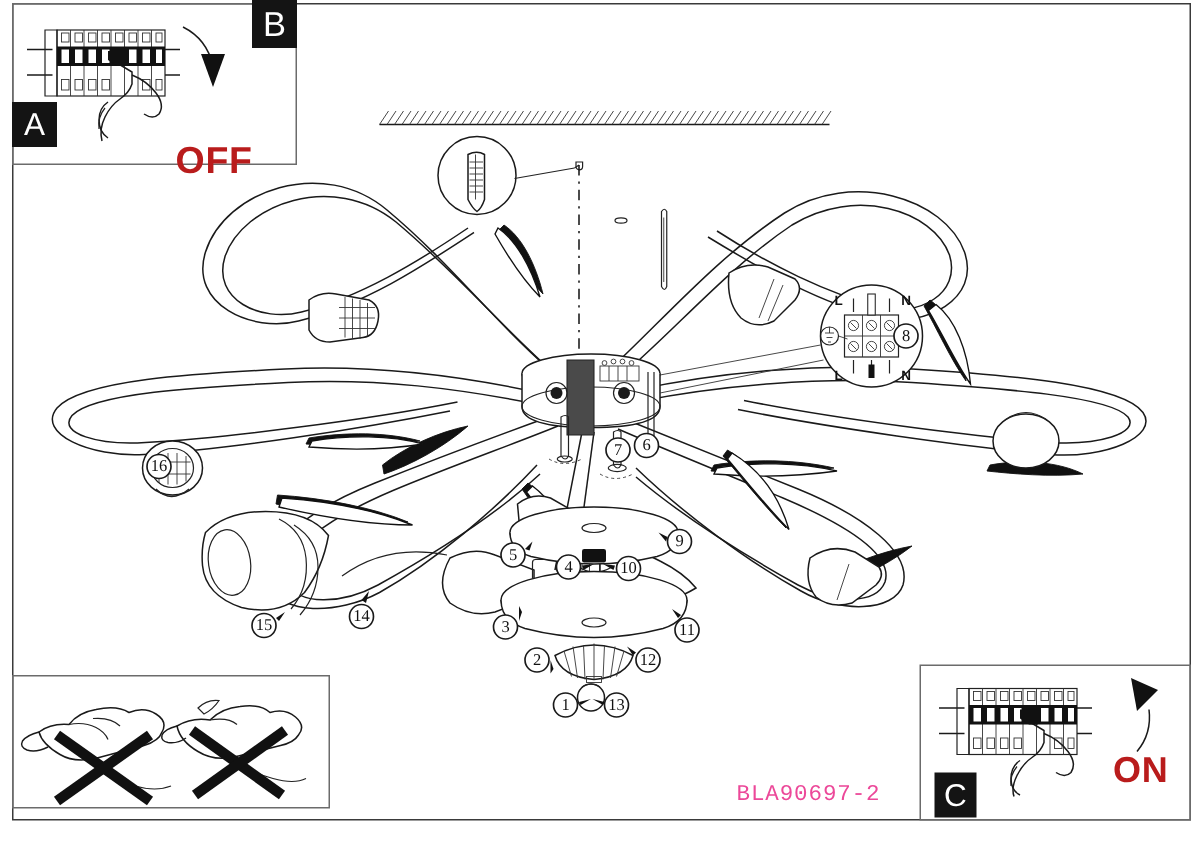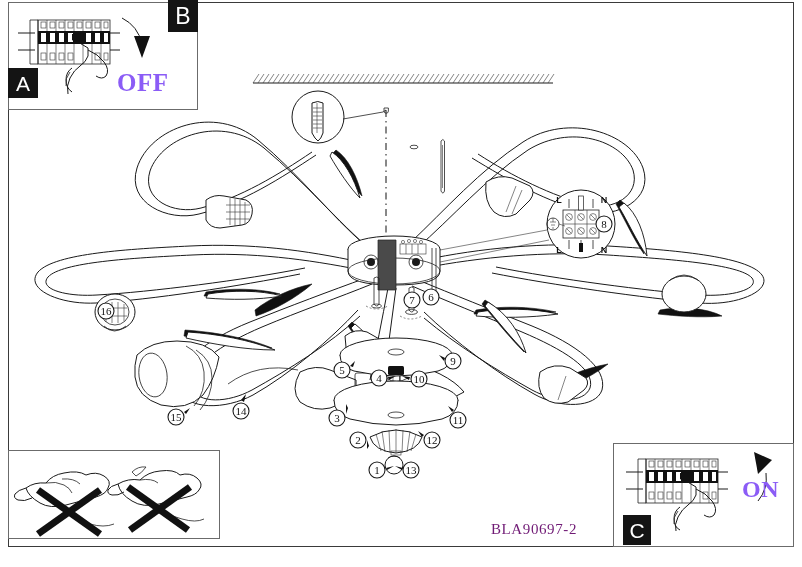--- a/index.html
+++ b/index.html
@@ -17,27 +17,27 @@
   #panel-warn{left:8px;top:450px;width:212px;height:89px;border:1.4px solid #6b6b6b;}
 
   .badge{position:absolute;background:#141414;color:#fff;
          font-family:"Liberation Sans",sans-serif;font-weight:400;
          display:flex;align-items:center;justify-content:center;
          font-size:22px;line-height:1;letter-spacing:0;}
   #badge-a{left:8px;top:68px;width:30px;height:30px;font-size:21px;}
   #badge-b{left:168px;top:0px;width:30px;height:32px;font-size:23px;}
   #badge-c{left:623px;top:515px;width:28px;height:30px;font-size:21px;}
 
-  .onoff-label{position:absolute;font-family:Liberation Serif, serif;
-        font-weight:bold;font-size:25px;letter-spacing:0.5px;color:#8b5cf6;}
+  .onoff-label{position:absolute;font-family:Liberation Sans, sans-serif;
+        font-weight:bold;font-size:25px;letter-spacing:0.5px;color:#b91c1c;margin-top:24px;}
   #off-label{left:117px;top:69px;}
   #on-label{left:742px;top:476px;font-size:24px;}
 
   #partcode{position:absolute;left:491px;top:521px;
-        font-family:Liberation Serif, serif;font-size:15px;letter-spacing:0.6px;color:#701a75;}
+        font-family:Liberation Mono, monospace;font-size:15px;letter-spacing:0.6px;color:#ec4899;}
 
   svg{display:block;}
   .abs{position:absolute;left:0;top:0;}
 
   .ln{fill:none;stroke:#1a1a1a;stroke-width:1;}
   .ln-thin{fill:none;stroke:#222;stroke-width:0.8;}
   .ln-hair{fill:none;stroke:#333;stroke-width:0.6;}
   .fillblk{fill:#111;stroke:#111;stroke-width:0.6;}
   .fillwht{fill:#fff;stroke:#1a1a1a;stroke-width:1;}
   .dash{fill:none;stroke:#111;stroke-width:1;stroke-dasharray:7 4 1.5 4;}

